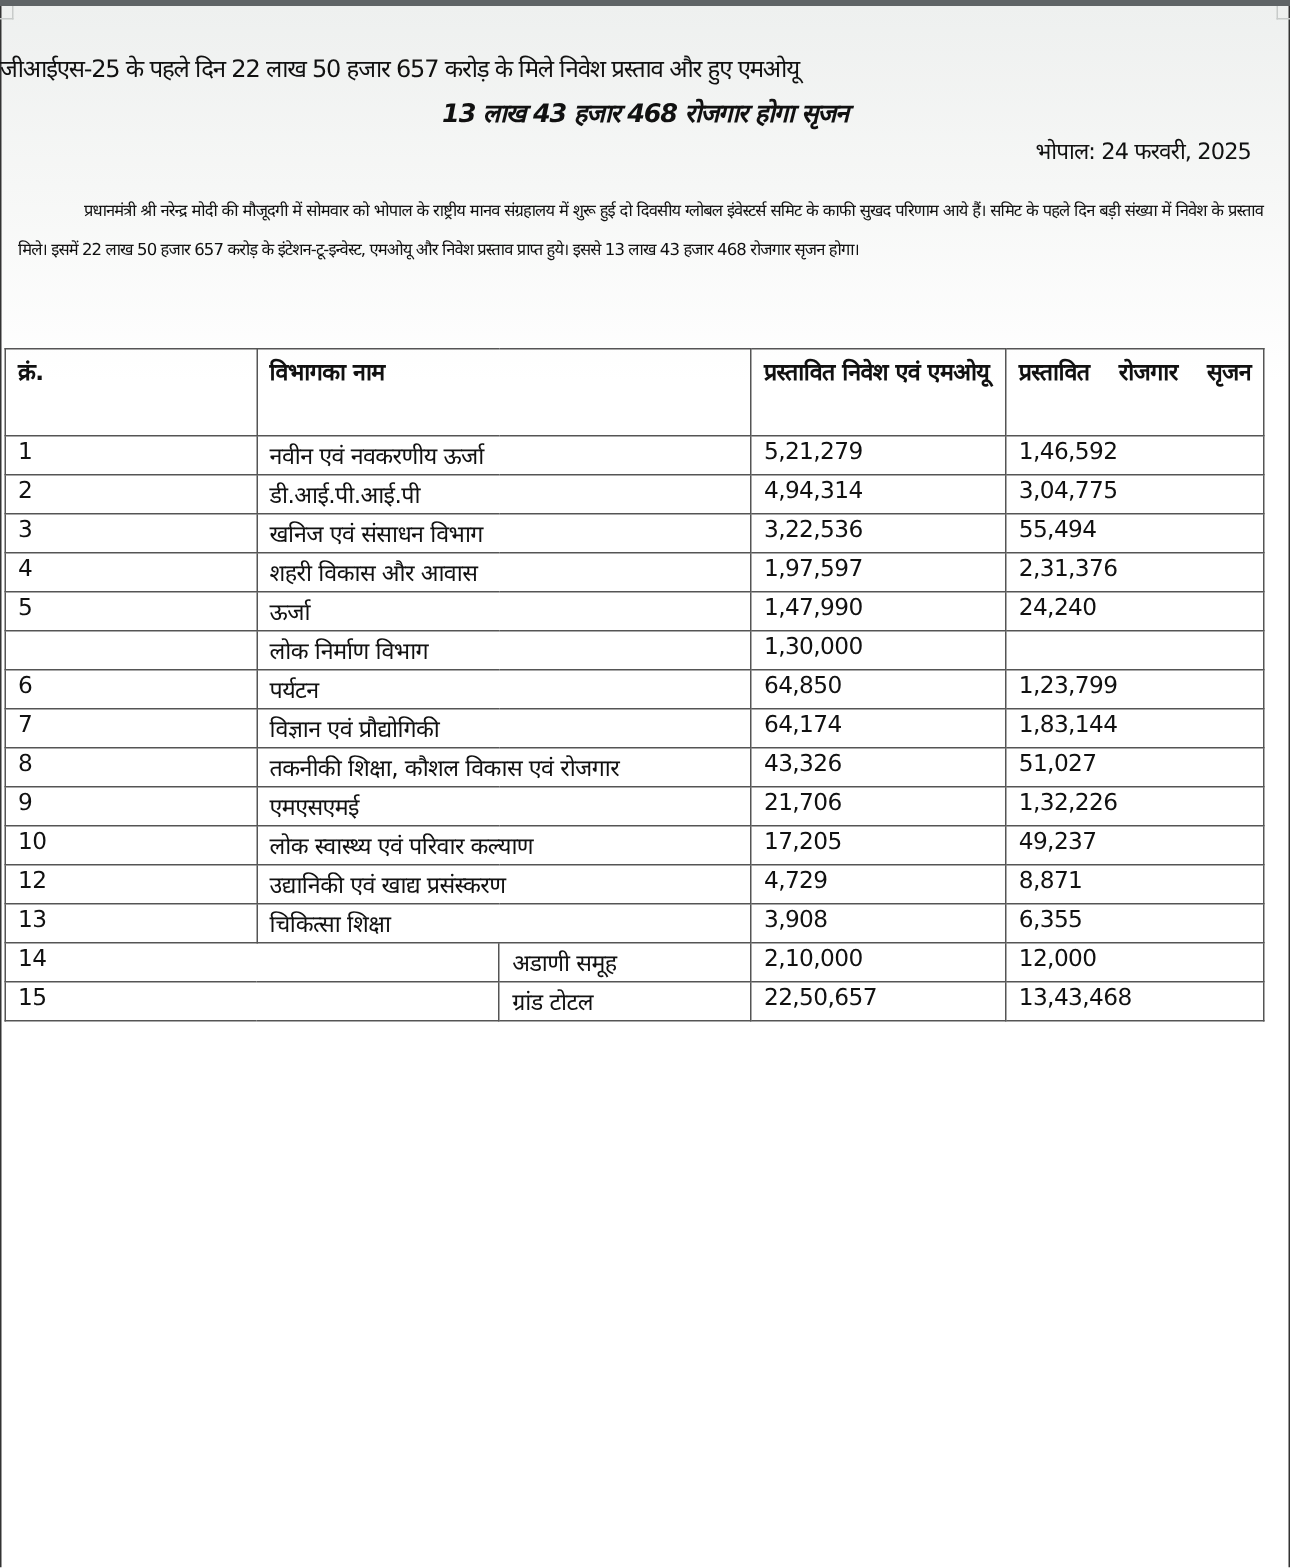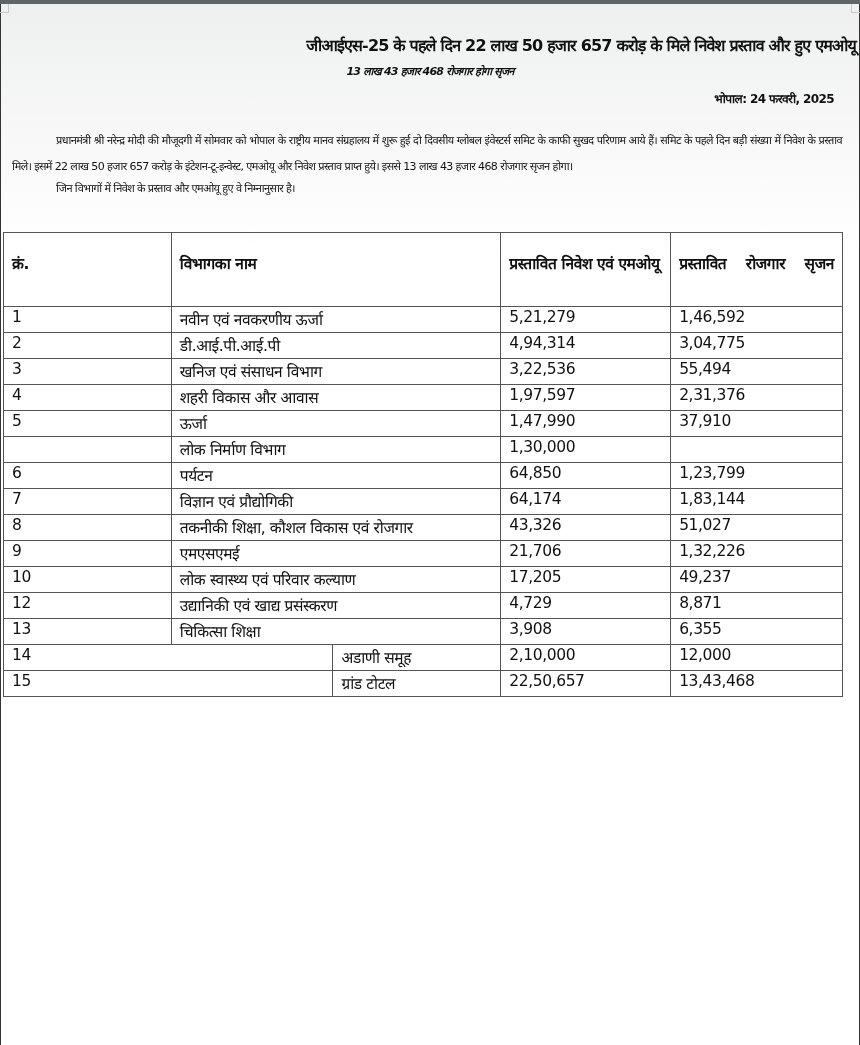--- a/index.html
+++ b/index.html
@@ -19,50 +19,50 @@
       border-left: 1px solid #333; border-right: 1px solid #333;
       background: linear-gradient(#eef0ef 0px, #f6f7f6 120px, #ffffff 250px);
     }
     .corner-tl, .corner-tr {
       position: absolute; top: 4px; width: 8px; height: 8px;
       border: 1px solid #c8cbca;
     }
     .corner-tl { left: 0; border-left: none; border-top: none; }
     .corner-tr { right: 0; border-right: none; border-top: none; }
     .title {
-      position: absolute; left: 0; width: 856px; top: 34px;
-      text-align: right; font-weight: bold; font-size: 16px;
+      position: absolute; left: 0; width: 740px; top: 34px;
+      text-align: left; font-weight: normal; font-size: 16px;
       letter-spacing: -0.8px;
     }
     .subtitle {
       position: absolute; left: 0; width: 860px; top: 63px;
-      text-align: center; font-style: italic; font-weight: bold; font-size: 11px;
+      text-align: center; font-style: italic; font-weight: bold; font-size: 17px;
       letter-spacing: -0.8px;
     }
     .dateline {
       position: absolute; right: 26px; top: 90px;
-      font-weight: bold; font-size: 12px; letter-spacing: -0.6px;
+      font-weight: normal; font-size: 15px; letter-spacing: -0.6px;
     }
     .para {
       position: absolute; left: 12px; width: 830px; top: 128px;
       font-size: 11px; line-height: 26px; letter-spacing: -0.6px;
       text-align: justify;
     }
     .para p { margin: 0; }
     .para .indent { text-indent: 44px; }
     .para .intro { text-indent: 44px; margin-top: -4px; }
     table.data {
       position: absolute; left: 3px; top: 232px; width: 840px;
       border-collapse: collapse; font-size: 15.5px; letter-spacing: -0.4px;
     }
     table.data td, table.data th {
       border: 1px solid #555; padding: 1px 8px 0 8px; height: 24px;
       text-align: left; vertical-align: top; font-weight: normal;
     }
-    table.data th { font-weight: bold; line-height: 26px; height: 55px; padding-top: 18px; }
+    table.data th { font-weight: bold; line-height: 26px; height: 55px; padding-top: 2px; }
     table.data th.just { text-align: justify; text-align-last: justify; margin-top: 16px; }
     col.c1 { width: 168px; }
     col.c2 { width: 162px; }
     col.c3 { width: 168px; }
     col.c4 { width: 170px; }
     col.c5 { width: 172px; }
   </style>
 </head>
 <body>
 
@@ -70,21 +70,20 @@
 <div class="page"></div>
 <div class="corner-tl"></div>
 <div class="corner-tr"></div>
 
 <div class="title">जीआईएस-25 के पहले दिन 22 लाख 50 हजार 657 करोड़ के मिले निवेश प्रस्ताव और हुए एमओयू</div>
 <div class="subtitle">13 लाख 43 हजार 468 रोजगार होगा सृजन</div>
 <div class="dateline">भोपाल: 24 फरवरी, 2025</div>
 
 <div class="para">
   <p class="indent">प्रधानमंत्री श्री नरेन्द्र मोदी की मौजूदगी में सोमवार को भोपाल के राष्ट्रीय मानव संग्रहालय में शुरू हुई दो दिवसीय ग्लोबल इंवेस्टर्स समिट के काफी सुखद परिणाम आये हैं। समिट के पहले दिन बड़ी संख्या में निवेश के प्रस्ताव मिले। इसमें 22 लाख 50 हजार 657 करोड़ के इंटेशन-टू-इन्वेस्ट, एमओयू और निवेश प्रस्ताव प्राप्त हुये। इससे 13 लाख 43 हजार 468 रोजगार सृजन होगा।</p>
-  <p class="intro">जिन विभागों में निवेश के प्रस्ताव और एमओयू हुए वे निम्नानुसार है।</p>
 </div>
 
 <table class="data">
   <colgroup>
     <col class="c1">
       <col class="c2">
       <col class="c3">
       <col class="c4">
       <col class="c5">
   </colgroup>
@@ -118,21 +117,21 @@
       <tr>
         <td>4</td>
         <td colspan="2">शहरी विकास और आवास</td>
         <td>1,97,597</td>
         <td>2,31,376</td>
       </tr>
       <tr>
         <td>5</td>
         <td colspan="2">ऊर्जा</td>
         <td>1,47,990</td>
-        <td>37,910</td>
+        <td>24,240</td>
       </tr>
       <tr>
         <td></td>
         <td colspan="2">लोक निर्माण विभाग</td>
         <td>1,30,000</td>
         <td></td>
       </tr>
       <tr>
         <td>6</td>
         <td colspan="2">पर्यटन</td>

